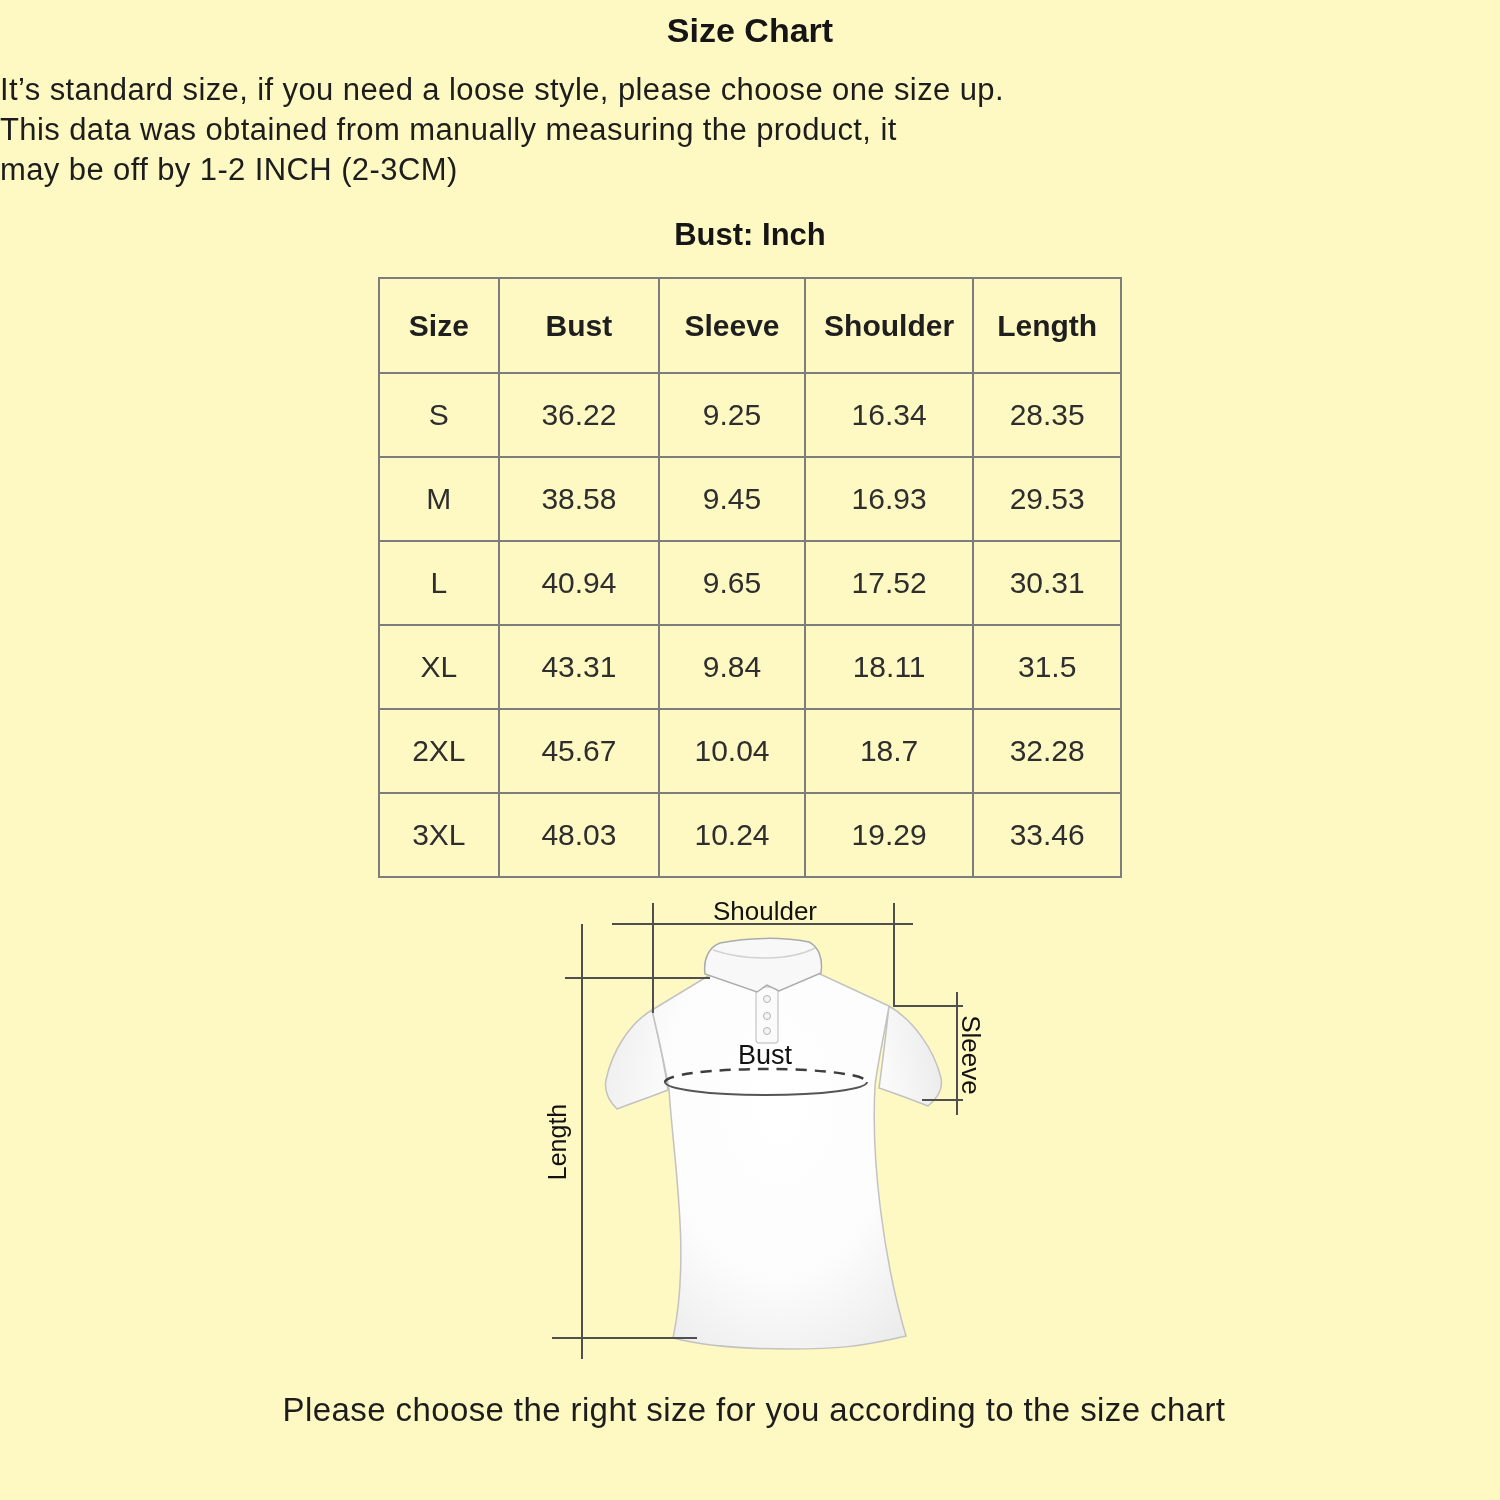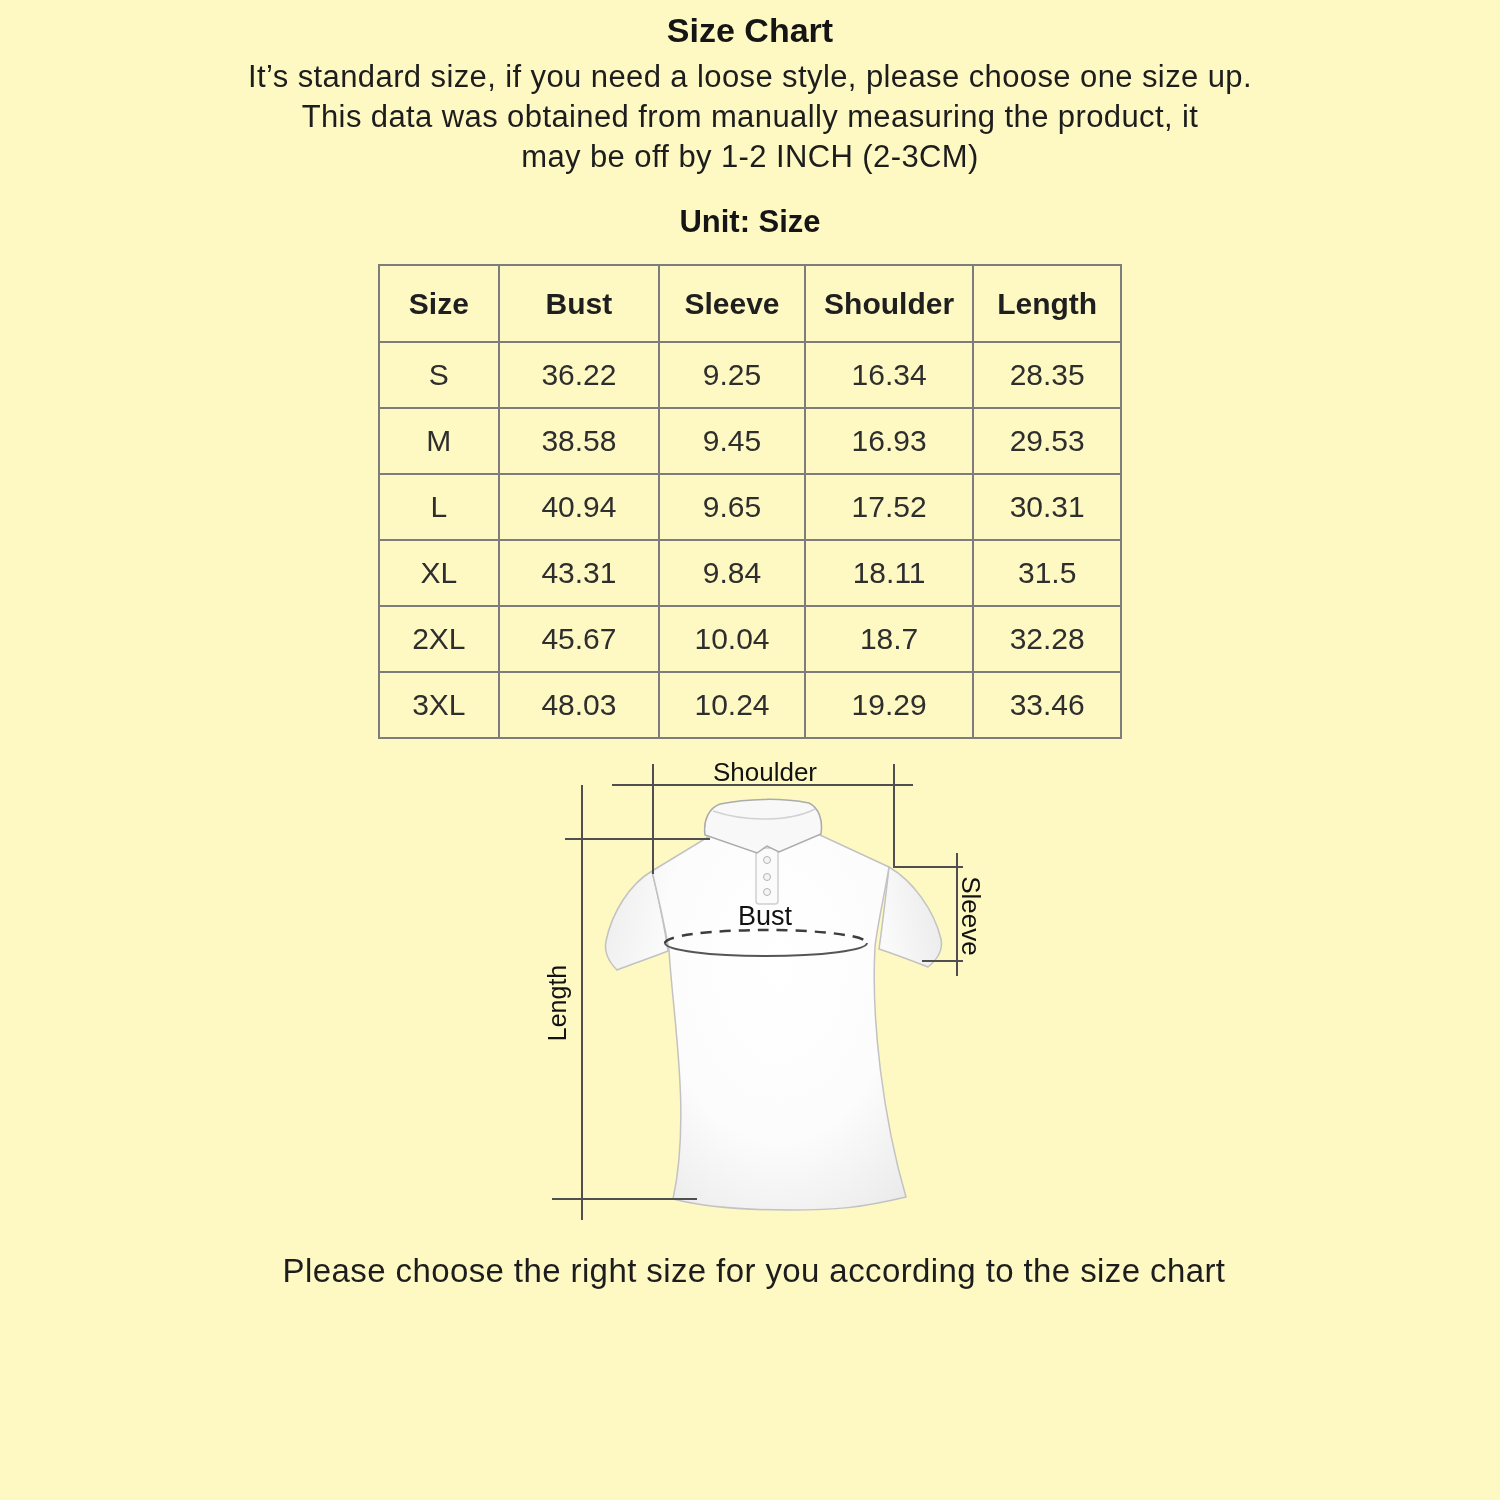--- a/index.html
+++ b/index.html
@@ -13,22 +13,21 @@
   }
   .page-title{
     margin:10px 0 0 0;
     text-align:center;
     font-size:34px;
     font-weight:bold;
     line-height:40px;
     color:#151515;
   }
   .description{
-    margin-top:7px;
-    text-align:center;
+    margin-top:20px;
     font-size:31px;
     line-height:40px;
     letter-spacing:.4px;
     color:#1d1d1d;
   }
   .unit-label{
     margin-top:26px;
     text-align:center;
     font-size:31px;
     font-weight:bold;
@@ -38,21 +37,21 @@
   table.size-table{
     table-layout:fixed;
     width:744px;
     margin:23px auto 0 auto;
     border-collapse:collapse;
   }
   .size-table th,.size-table td{
     border:2px solid #7d7d7d;
     text-align:center;
     vertical-align:middle;
-    padding:0;
+    padding:9px;
   }
   .size-table th{
     height:75px;
     font-size:30px;
     font-weight:bold;
     color:#1f1f1f;
   }
   .size-table td{
     height:64px;
     font-size:30px;
@@ -95,21 +94,21 @@
 <div class="page">
 
   <div class="page-title">Size Chart</div>
 
   <div class="description">
     <div>It’s standard size, if you need a loose style, please choose one size up.</div>
     <div>This data was obtained from manually measuring the product, it</div>
     <div>may be off by 1-2 INCH (2-3CM)</div>
   </div>
 
-  <div class="unit-label">Unit: Size</div>
+  <div class="unit-label">Bust: Inch</div>
 
   <table class="size-table">
     <colgroup>
       <col class="col-size">
         <col class="col-bust">
         <col class="col-sleeve">
         <col class="col-shoulder">
         <col class="col-length">
     </colgroup>
     <thead>

